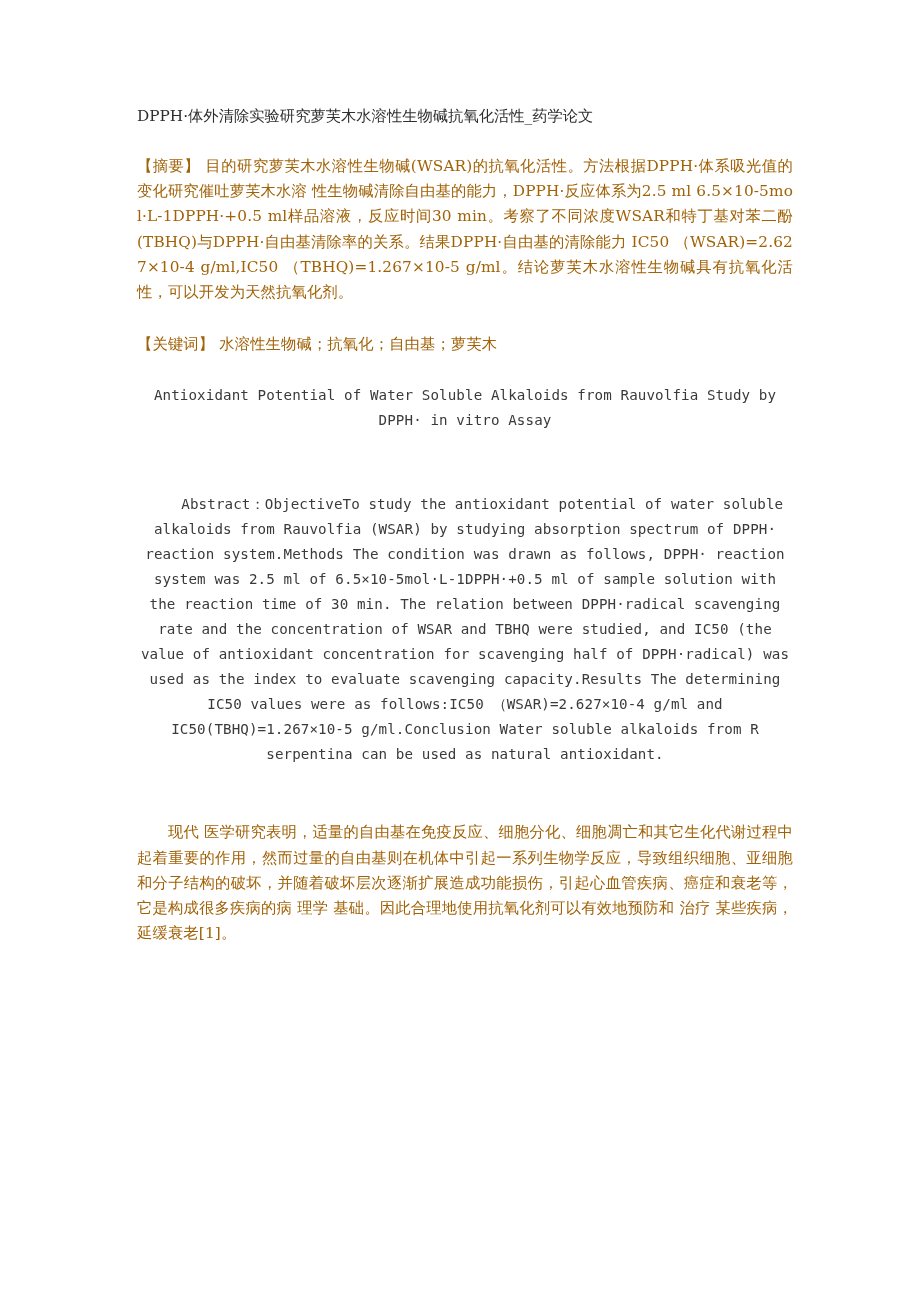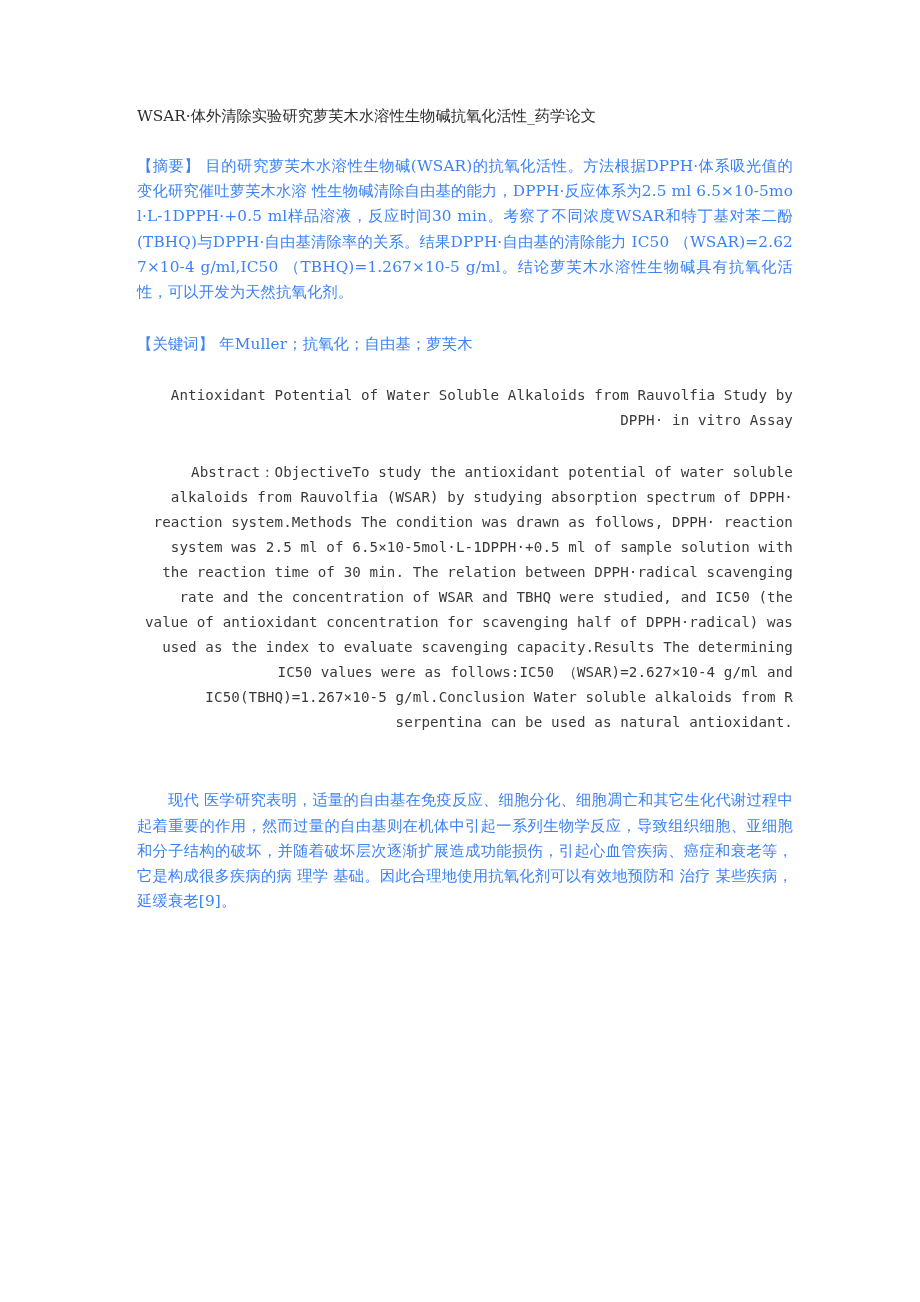--- a/index.html
+++ b/index.html
@@ -29,34 +29,34 @@
     left: 137px;
     top: 104px;
     width: 656px;
   }
 
   
   .cjk {
     font-family: "DejaVu Serif", "Liberation Serif", serif;
     font-size: 15.3px;
     line-height: 25.2px;
-    color: #3b82f6;
+    color: #a16207;
     text-align: justify;
     text-justify: inter-ideograph;
     letter-spacing: 0.15px;
     word-break: break-all;
   }
 
   
   .latin {
     font-family: "DejaVu Sans Mono", "Liberation Mono", monospace;
     font-size: 14.2px;
     line-height: 25.0px;
     color: #3a3a3a;
-    text-align: right;
+    text-align: center;
     letter-spacing: 0.1px;
   }
 
   .doc-title {
     font-family: "DejaVu Serif", "Liberation Serif", serif;
     font-size: 15.3px;
     line-height: 24px;
     color: #2e2e2e;
     margin: 0 0 0 0;
   }
@@ -65,52 +65,52 @@
 
   .gap-title   { height: 26px; }
   .gap-abs     { height: 27px; }
   .gap-kw      { height: 26px; }
   .gap-entitle { height: 27px; }
   .gap-enabs   { height: 26px; }
   .gap-kwen    { height: 27px; }
   .gap-body2   { height: 24px; }
   .gap-body3   { height: 25px; }
 
-  .nowrap-fix { white-space: pre-wrap; }
+  .nowrap-fix { white-space: pre-wrap; margin-top: 32px; }
 </style>
 </head>
 <body>
 
 <div class="page">
   <div class="content">
 
-    <div class="doc-title block">WSAR·体外清除实验研究萝芙木水溶性生物碱抗氧化活性_药学论文</div>
+    <div class="doc-title block">DPPH·体外清除实验研究萝芙木水溶性生物碱抗氧化活性_药学论文</div>
 
     <div class="gap-title"></div>
 
     <div class="cjk block">【摘要】 目的研究萝芙木水溶性生物碱(WSAR)的抗氧化活性。方法根据DPPH·体系吸光值的变化研究催吐萝芙木水溶 性生物碱清除自由基的能力，DPPH·反应体系为2.5 ml 6.5×10-5mol·L-1DPPH·+0.5 ml样品溶液，反应时间30 min。考察了不同浓度WSAR和特丁基对苯二酚(TBHQ)与DPPH·自由基清除率的关系。结果DPPH·自由基的清除能力 IC50 （WSAR)=2.627×10-4 g/ml,IC50 （TBHQ)=1.267×10-5 g/ml。结论萝芙木水溶性生物碱具有抗氧化活性，可以开发为天然抗氧化剂。</div>
 
     <div class="gap-abs"></div>
 
-    <div class="cjk block">【关键词】 年Muller；抗氧化；自由基；萝芙木</div>
+    <div class="cjk block">【关键词】 水溶性生物碱；抗氧化；自由基；萝芙木</div>
 
     <div class="gap-kw"></div>
 
     <div class="latin block">Antioxidant Potential of Water Soluble Alkaloids from Rauvolfia Study by DPPH· in vitro Assay</div>
 
     <div class="gap-entitle"></div>
 
     <div class="latin block nowrap-fix">    Abstract：ObjectiveTo study the antioxidant potential of water soluble alkaloids from Rauvolfia (WSAR) by studying absorption spectrum of DPPH· reaction system.Methods The condition was drawn as follows, DPPH· reaction system was 2.5 ml of 6.5×10-5mol·L-1DPPH·+0.5 ml of sample solution with the reaction time of 30 min. The relation between DPPH·radical scavenging rate and the concentration of WSAR and TBHQ were studied, and IC50 (the value of antioxidant concentration for scavenging half of DPPH·radical) was used as the index to evaluate scavenging capacity.Results The determining IC50 values were as follows:IC50 （WSAR)=2.627×10-4 g/ml and IC50(TBHQ)=1.267×10-5 g/ml.Conclusion Water soluble alkaloids from R serpentina can be used as natural antioxidant.</div>
 
     <div class="gap-enabs"></div>
 
 
     <div class="gap-kwen"></div>
 
-    <div class="cjk block">　　现代 医学研究表明，适量的自由基在免疫反应、细胞分化、细胞凋亡和其它生化代谢过程中起着重要的作用，然而过量的自由基则在机体中引起一系列生物学反应，导致组织细胞、亚细胞和分子结构的破坏，并随着破坏层次逐渐扩展造成功能损伤，引起心血管疾病、癌症和衰老等，它是构成很多疾病的病 理学 基础。因此合理地使用抗氧化剂可以有效地预防和 治疗 某些疾病，延缓衰老[9]。</div>
+    <div class="cjk block">　　现代 医学研究表明，适量的自由基在免疫反应、细胞分化、细胞凋亡和其它生化代谢过程中起着重要的作用，然而过量的自由基则在机体中引起一系列生物学反应，导致组织细胞、亚细胞和分子结构的破坏，并随着破坏层次逐渐扩展造成功能损伤，引起心血管疾病、癌症和衰老等，它是构成很多疾病的病 理学 基础。因此合理地使用抗氧化剂可以有效地预防和 治疗 某些疾病，延缓衰老[1]。</div>
 
     <div class="gap-body2"></div>
 
 
     <div class="gap-body3"></div>
 
 
   </div>
 </div>
 

